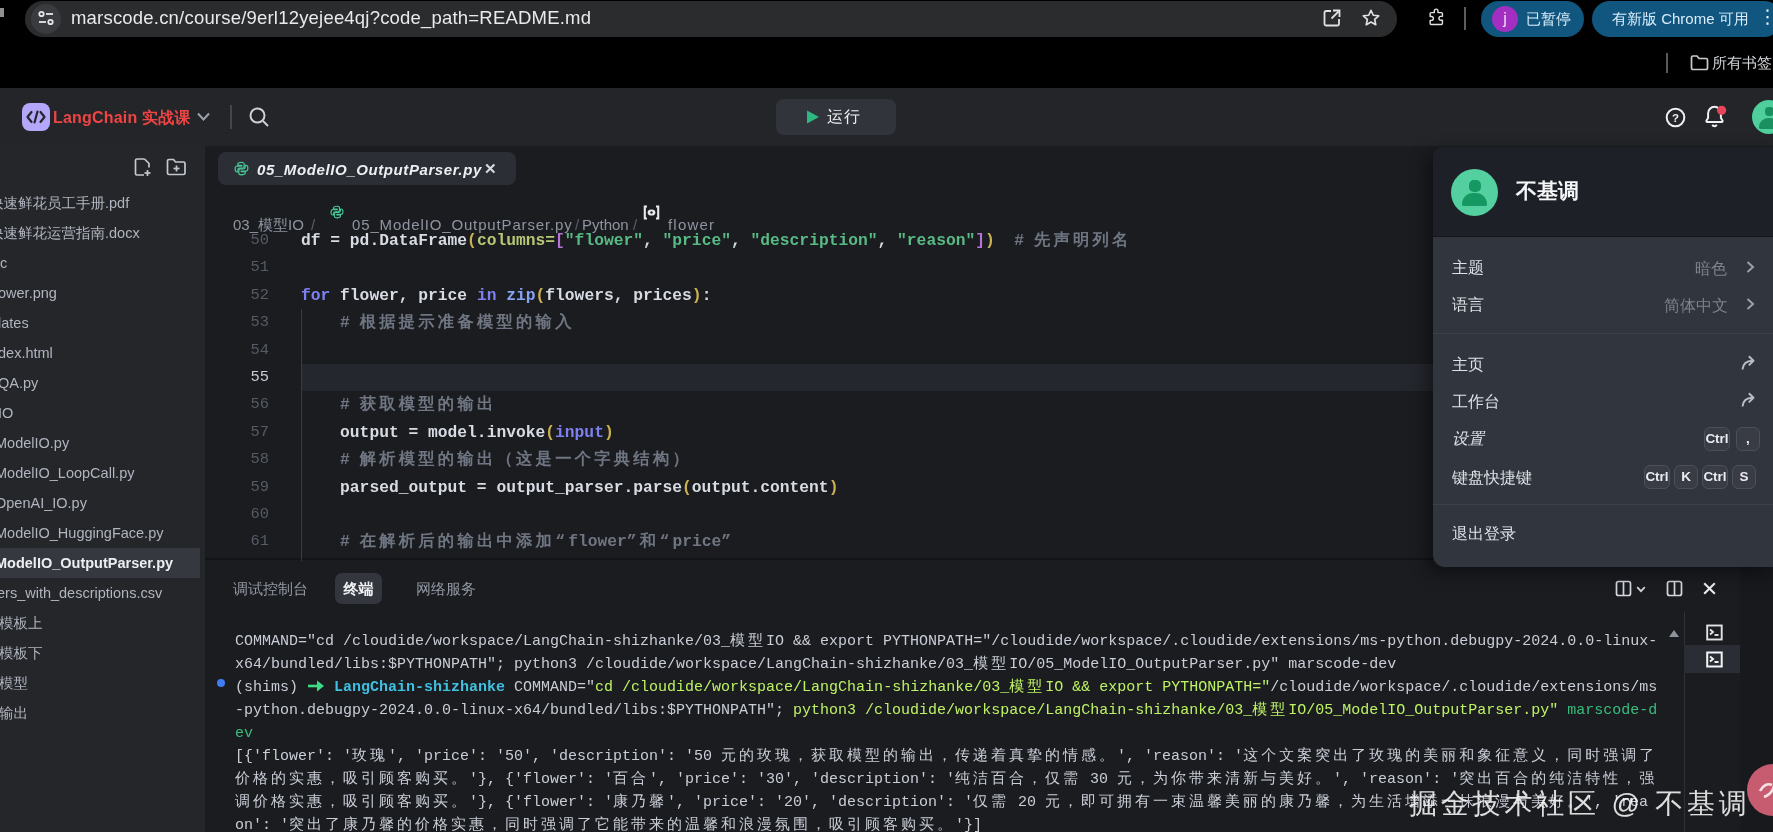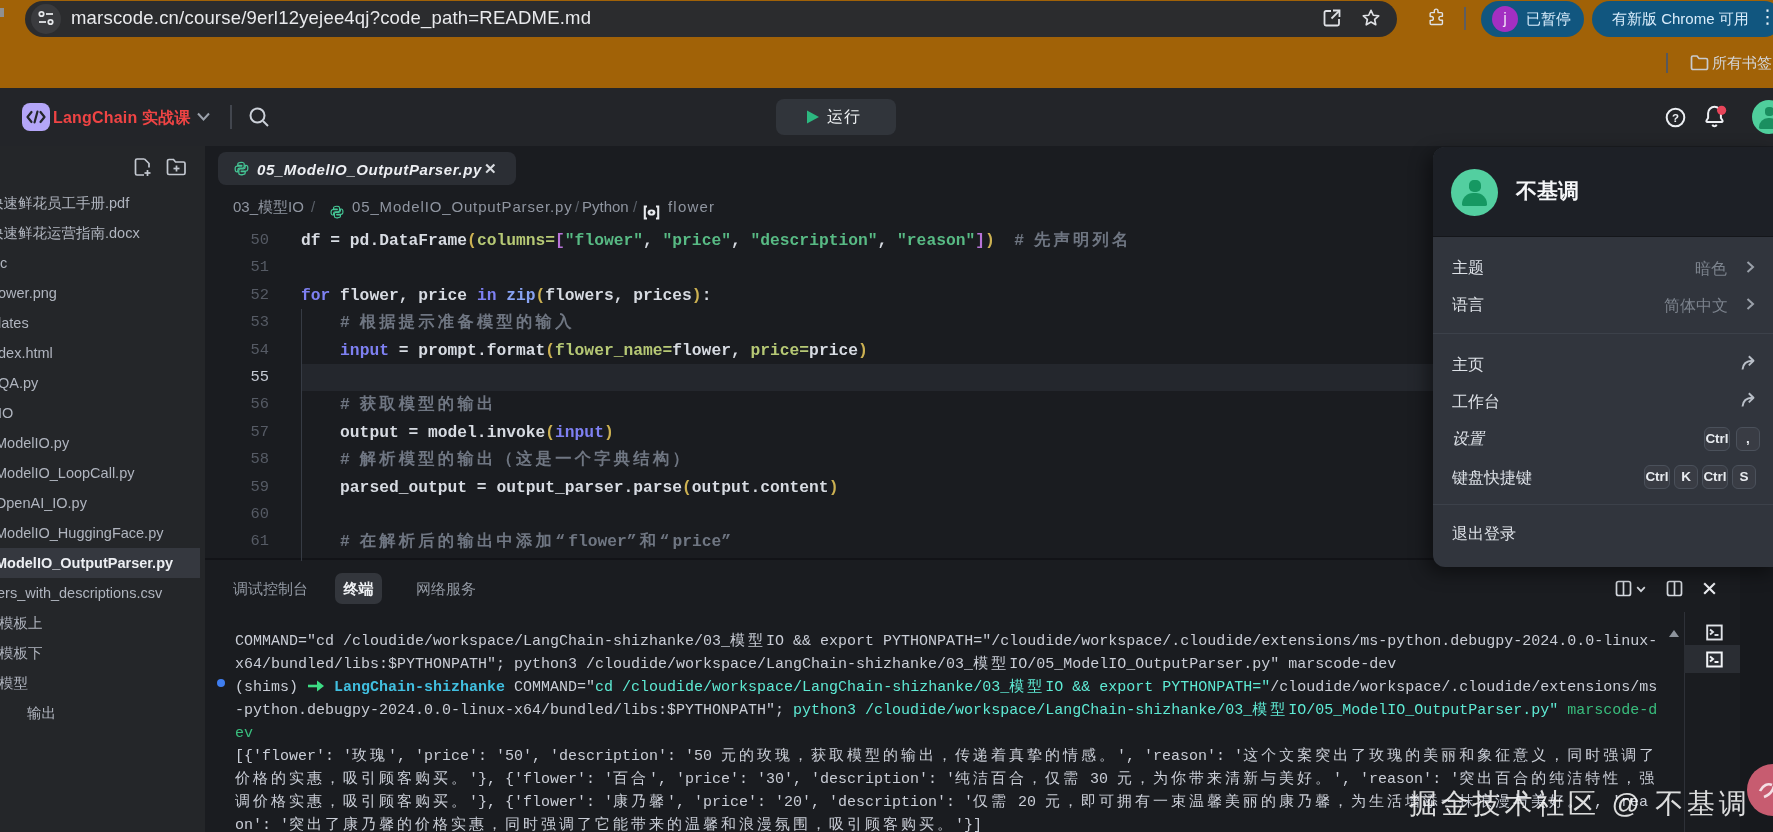--- a/index.html
+++ b/index.html
@@ -4,21 +4,21 @@
 <style>
   * { margin:0; padding:0; box-sizing:border-box; }
   html,body { width:1773px; height:832px; overflow:hidden; background:#202328; }
   body { font-family:"Liberation Sans", sans-serif; position:relative; }
   .abs { position:absolute; }
   svg { display:block; }
   i { font-style:normal; letter-spacing:3.27px; }
   .tl i { letter-spacing:3px; }
 
   
-  #chrome { position:absolute; left:0; top:0; width:1773px; height:88px; background:#a16207; }
+  #chrome { position:absolute; left:0; top:0; width:1773px; height:88px; background:#000000; }
   #urlpill { position:absolute; left:25px; top:1px; width:1372px; height:36px; background:#2b2c2e; border-radius:18px; }
   #urlpill .iconcirc { position:absolute; left:6px; top:3px; width:30px; height:30px; border-radius:50%; background:#3a3b3e; }
   #urltext { position:absolute; left:71px; top:7px; font-size:18.5px; color:#e9eaed; letter-spacing:0.2px; }
 
   
   #idebar { position:absolute; left:0; top:88px; width:1773px; height:58px; background:#232529; }
   #logo { position:absolute; left:22px; top:103px; width:28px; height:28px; border-radius:8px; background:#b4a6f8; }
   #title { position:absolute; left:53px; top:108px; font-size:16px; font-weight:bold; color:#ef4444; letter-spacing:0.2px; }
   #runbtn { position:absolute; left:776px; top:99px; width:120px; height:36px; background:#31353b; border-radius:8px; }
   #runbtn span { position:absolute; left:51px; top:8px; font-size:16px; color:#eef1f3; letter-spacing:1px; }
@@ -28,39 +28,39 @@
   .frow { position:absolute; left:0; width:205px; height:30px; font-size:14.5px; color:#b0b5bf; line-height:30px; white-space:nowrap; }
   .frow.sel { background:#35383f; color:#eceef2; font-weight:bold; }
 
   
   #editor { position:absolute; left:205px; top:146px; width:1568px; height:415px; background:#1a1c20; overflow:hidden; }
   #tabstrip { position:absolute; left:0; top:0; width:1568px; height:44px; background:#1a1c20; }
   #tab { position:absolute; left:13px; top:6px; width:298px; height:33px; background:#2b2e34; border-radius:8px; }
   #tab .tname { position:absolute; left:39px; top:9px; font-size:15px; font-style:italic; font-weight:bold; color:#edeff3; letter-spacing:0.6px; }
   #tab .tclose { position:absolute; left:266px; top:8px; font-size:15px; font-weight:bold; color:#d8dbe0; }
   #crumbs { position:absolute; left:0; top:44px; width:1568px; height:36px; font-size:15px; color:#8f95a0; }
-  #crumbs span { position:absolute; top:8px; white-space:nowrap; }
+  #crumbs span { position:absolute; top:26px; white-space:nowrap; }
   #code { position:absolute; left:0; top:81px; width:1568px; height:334px; }
   .cl { position:absolute; left:0; width:1568px; height:27.4px; }
   .cl .num { position:absolute; left:0; width:64px; text-align:right; font-family:"Liberation Mono",monospace; font-size:15.4px; color:#565b65; line-height:27.4px; }
   .cl .src { position:absolute; left:96px; font-family:"Liberation Mono",monospace; font-size:16.3px; font-weight:bold; line-height:27.4px; white-space:pre; color:#d7dbe2; }
   .hl { background:linear-gradient(to right, rgba(0,0,0,0) 96px, #24272d 96px); }
   .hl .num { color:#c6cbd4; }
   #iguide { position:absolute; left:96px; top:163px; width:1px; height:252px; background:#363b44; z-index:3; }
   .kw { color:#7e80f2; } .fn { color:#87a2f2; } .ol { color:#b6c875; }
   .gd { color:#ccb152; } .pr { color:#b873d8; } .st { color:#58ba84; } .cm { color:#6f7682; }
 
   
   #term { position:absolute; left:205px; top:558px; width:1535px; height:274px; background:#1a1c20; border-top:2px solid #121317; }
   #termbar { position:absolute; left:0; top:0; width:1535px; height:49px; }
   .ttab { position:absolute; top:13px; height:31px; line-height:31px; font-size:15px; color:#9298a2; }
   .ttab.on { background:#33363c; border-radius:7px; color:#f0f2f5; font-weight:bold; text-align:center; }
   #tbody { position:absolute; left:30px; top:70px; width:1440px; height:203px; overflow:hidden; }
   .tl { font-family:"Liberation Mono",monospace; font-size:15px; line-height:23px; white-space:pre; color:#c9cdd6; }
-  .ty { color:#5eead4;text-align:center; } .tg { color:#39bd7d; } .tc { color:#41bfe0; font-weight:bold; }
+  .ty { color:#bef264;text-align:center; } .tg { color:#39bd7d; } .tc { color:#41bfe0; font-weight:bold; }
   #termside { position:absolute; left:1479px; top:52px; width:56px; height:222px; border-left:1px solid #2e3138; }
   #rightstrip { position:absolute; left:1740px; top:561px; width:33px; height:271px; background:#17191d; }
 
   
   #umenu { position:absolute; left:1433px; top:147px; width:345px; height:420px; background:#31353d; border-radius:12px 0 0 12px; box-shadow:-6px 6px 18px rgba(0,0,0,0.45); }
   #uhead { position:absolute; left:0; top:0; width:345px; height:89px; background:#1d2026; border-radius:12px 0 0 0; }
   #uname { position:absolute; left:83px; top:30px; font-size:21px; font-weight:bold; color:#f5f6f8; }
   .mi { position:absolute; left:19px; font-size:16px; color:#dde1e7; }
   .mv { position:absolute; font-size:16px; color:#7b828c; }
   .mdiv { position:absolute; left:0; width:345px; height:1px; background:#3c414a; }
@@ -176,21 +176,21 @@
   <div class="frow" style="top:252px; margin-left:-2px;">IO</div>
   <div class="frow" style="top:282px; margin-left:-5px;">ModelIO.py</div>
   <div class="frow" style="top:312px; margin-left:-5px;">ModelIO_LoopCall.py</div>
   <div class="frow" style="top:342px; margin-left:-5px;">OpenAI_IO.py</div>
   <div class="frow" style="top:372px; margin-left:-5px;">ModelIO_HuggingFace.py</div>
   <div class="frow sel" style="top:402px; margin-left:-5px;">ModelIO_OutputParser.py</div>
   <div class="frow" style="top:432px; margin-left:-3px;">ers_with_descriptions.csv</div>
   <div class="frow" style="top:462px; margin-left:-1px;">模板上</div>
   <div class="frow" style="top:492px; margin-left:-1px;">模板下</div>
   <div class="frow" style="top:522px; margin-left:-1px;">模型</div>
-  <div class="frow" style="top:552px; margin-left:-1px;padding-left:28px;">输出</div>
+  <div class="frow" style="top:552px; margin-left:-1px;">输出</div>
 </div>
 
 <div id="editor">
   <div id="tabstrip">
     <div id="tab">
       <svg class="abs" style="left:16px; top:9px;" width="15" height="15" viewBox="0 0 24 24">
   <g stroke="#45c796" stroke-width="2" fill="none" stroke-linejoin="round">
     <path d="M12 2.2 c-1.2 0 -2.4.1 -3.4.3 -1.9.3 -2.5 1.1 -2.5 2.3 v2.3 h6.4 v.9 H5 c-1.3 0 -2.5.8 -2.9 2.3 -.4 1.7 -.4 2.8 0 4.6 .3 1.3 1 2.3 2.4 2.3 h1.6 v-2.8 c0 -1.5 1.3 -2.9 2.9 -2.9 h5 c1.3 0 2.3 -1 2.3 -2.3 V4.8 c0 -1.2 -1 -2.2 -2.3 -2.4 C13.8 2.3 12.9 2.2 12 2.2z"></path>
     <path d="M12 21.8 c1.2 0 2.4 -.1 3.4 -.3 1.9 -.3 2.5 -1.1 2.5 -2.3 v-2.3 h-6.4 v-.9 H19 c1.3 0 2.5 -.8 2.9 -2.3 .4 -1.7 .4 -2.8 0 -4.6 -.3 -1.3 -1 -2.3 -2.4 -2.3 h-1.6 v2.8 c0 1.5 -1.3 2.9 -2.9 2.9 h-5 c-1.3 0 -2.3 1 -2.3 2.3 v4.7 c0 1.2 1 2.2 2.3 2.4 1.2.2 2.1.3 3 .3z"></path>
   </g>
@@ -231,21 +231,20 @@
     <div class="cl" style="top:54.8px;">
         <div class="num">52</div>
         <div class="src"><span class="kw">for</span> flower, price <span class="kw">in</span> <span class="fn">zip</span><span class="gd">(</span>flowers, prices<span class="gd">)</span>:</div>
       </div>
     <div class="cl" style="top:82.2px;">
         <div class="num">53</div>
         <div class="src">    <span class="cm"># <i>根据提示准备模型的输入</i></span></div>
       </div>
     <div class="cl" style="top:109.6px;">
         <div class="num">54</div>
-        <div class="src">    <span class="kw">input</span> = prompt.format<span class="gd">(</span><span class="ol">flower_name=</span>flower, <span class="ol">price=</span>price<span class="gd">)</span></div>
       </div>
     <div class="cl hl" style="top:137px;">
         <div class="num">55</div>
       </div>
     <div class="cl" style="top:164.4px;">
         <div class="num">56</div>
         <div class="src">    <span class="cm"># <i>获取模型的输出</i></span></div>
       </div>
     <div class="cl" style="top:191.8px;">
         <div class="num">57</div>

